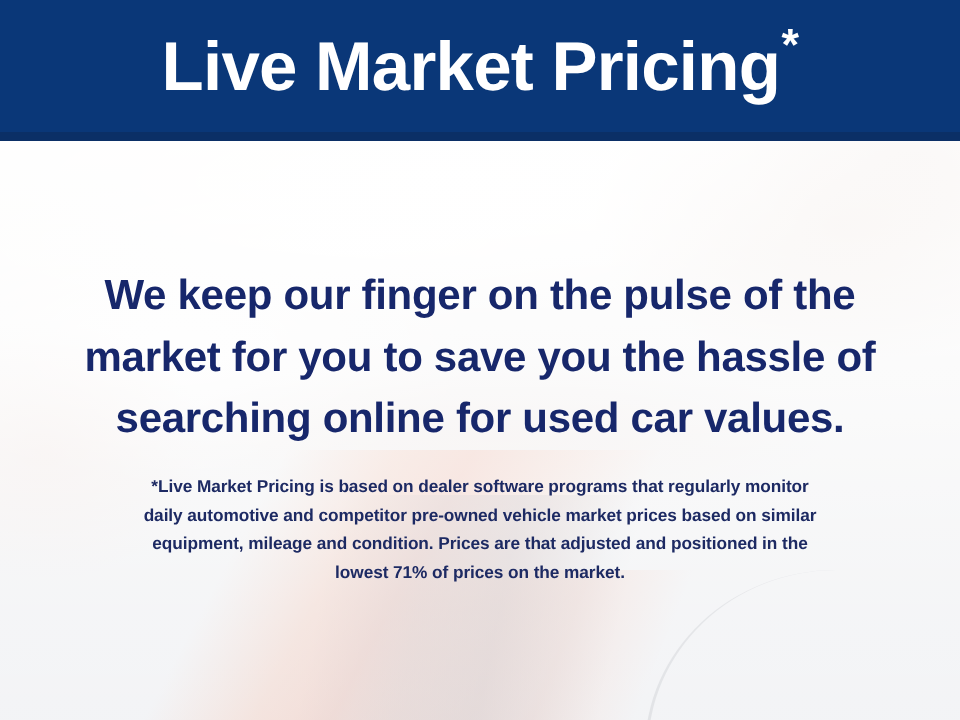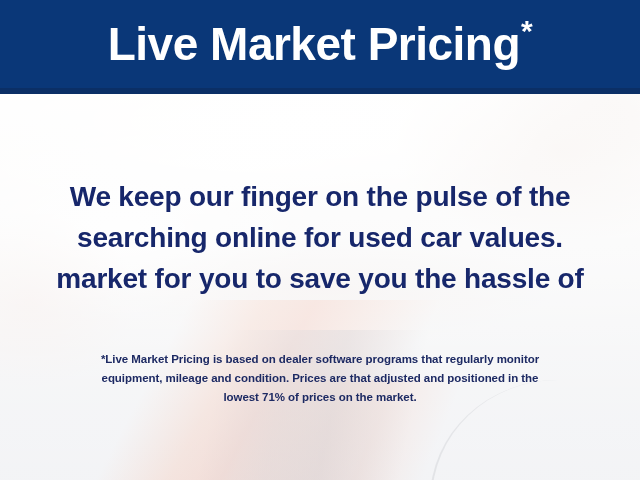--- a/index.html
+++ b/index.html
@@ -175,21 +175,20 @@
     top: 316px;
     left: 0;
     width: 640px;
     z-index: 6;
     text-align: center;
     color: #1d2a63;
     font-size: 11.5px;
     font-weight: bold;
     line-height: 19px;
     letter-spacing: -0.05px;
-    margin-top: 34px;
   }
   #disclaimer .dc-line {
     display: block;
     white-space: nowrap;
   }
 </style>
 </head>
 <body>
 
 <div id="stage">
@@ -206,23 +205,24 @@
   <div id="header-banner">
     <div id="banner-title">
       <span>Live Market Pricing</span>
         <span id="banner-title-asterisk">*</span>
     </div>
     <div id="header-banner-underline"></div>
   </div>
 
   <div id="headline">
     <span class="hl-line">We keep our finger on the pulse of the</span>
+    <span class="hl-line">market for you to save you the hassle of</span>
     <span class="hl-line">searching online for used car values.</span>
-    <span class="hl-line">market for you to save you the hassle of</span>
   </div>
 
   <div id="disclaimer">
     <span class="dc-line">*Live Market Pricing is based on dealer software programs that regularly monitor</span>
+    <span class="dc-line">daily automotive and competitor pre-owned vehicle market prices based on similar</span>
     <span class="dc-line">equipment, mileage and condition. Prices are that adjusted and positioned in the</span>
     <span class="dc-line">lowest 71% of prices on the market.</span>
   </div>
 
 </div>
 
 </body></html>

